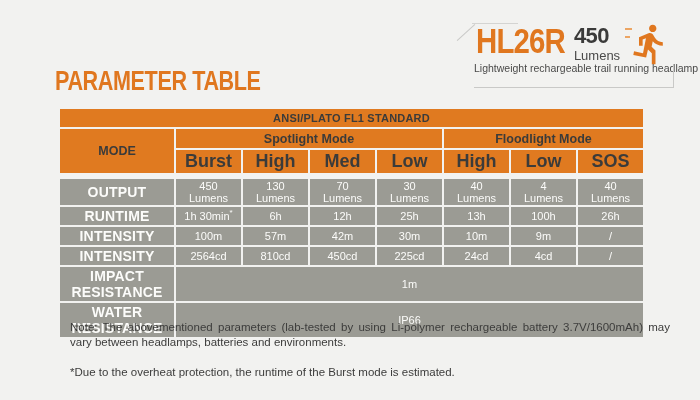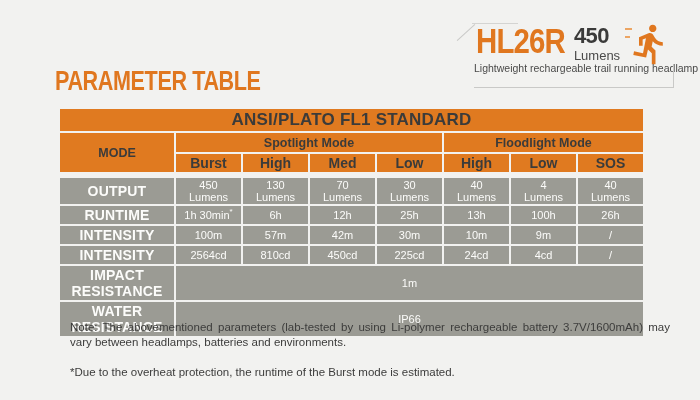--- a/index.html
+++ b/index.html
@@ -48,23 +48,23 @@
   table.params {
     position: absolute; left: 58px; top: 107px;
     width: 587px; table-layout: fixed; border-collapse: collapse;
   }
   table.params col.c-mode { width: 116px; }
   table.params th, table.params td {
     border: 2px solid #F2F2F0; text-align: center; vertical-align: middle;
     padding: 1px 2px; overflow: hidden;
   }
   table.params thead th { background: #E07A20; color: #3B3B3A; font-weight: bold; }
-  .t-title { height: 20px; font-size: 17px; letter-spacing: 0.2px; }
+  .t-title { height: 20px; font-size: 11px; letter-spacing: 0.2px; }
   .t-group th { height: 21px; font-size: 12.5px; }
-  .t-cols  th { height: 21px; font-size: 14px; }
+  .t-cols  th { height: 21px; font-size: 18px; }
   table.params tbody td { background: #9B9B94; color: #FCFCFA; font-size: 11px; }
   table.params tbody td.rowlabel { font-weight: bold; font-size: 14px; letter-spacing: 0.2px; }
   tr.r-output td { height: 26px; line-height: 12px; border-top-width: 6px; }
   tr.r-slim td { height: 15px; }
   sup.mark { font-size: 8px; vertical-align: super; line-height: 0; }
 
   
   .notes { position: absolute; left: 70px; top: 320px; width: 600px; color: #3C3C3B; }
   .notes p { font-size: 11.5px; line-height: 15px; text-align: justify; }
   .notes p.second { margin-top: 15px; }

